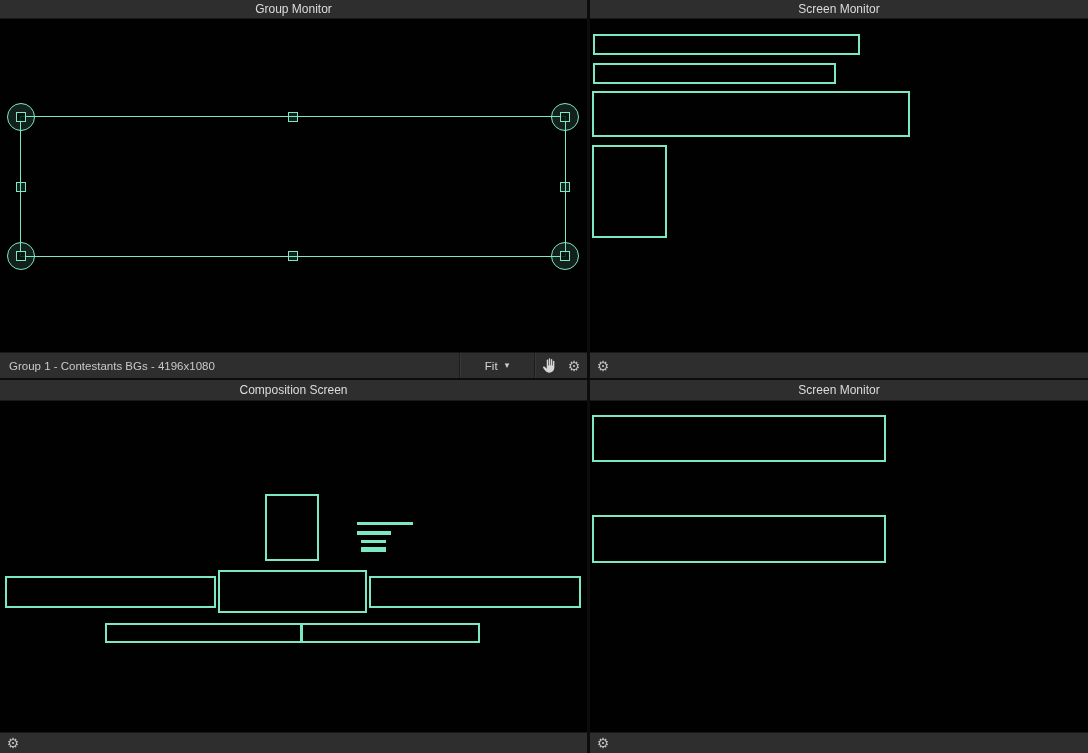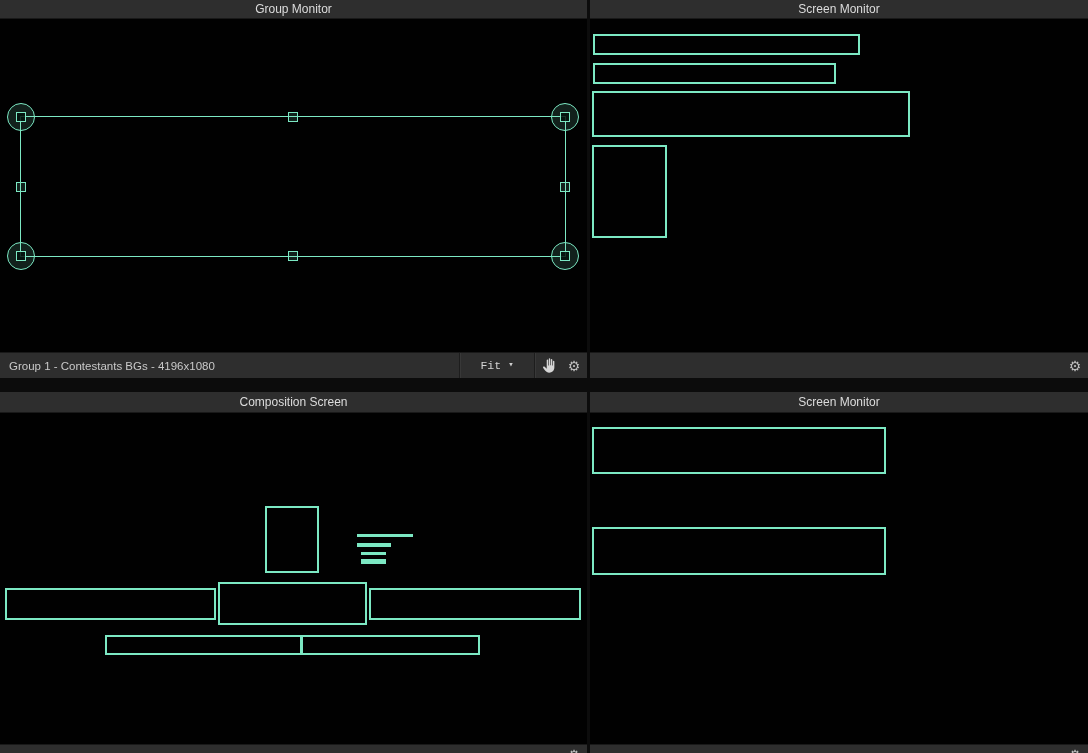--- a/index.html
+++ b/index.html
@@ -9,44 +9,44 @@
     --txt-hdr:#dcdcdc;
     --txt-status:#c9c9c9;
   }
   *{box-sizing:border-box;}
   html,body{margin:0;padding:0;background:#000;}
   body{width:1088px;height:753px;overflow:hidden;font-family:"Liberation Sans",sans-serif;}
   .app{
     width:1088px;height:753px;display:grid;
     grid-template-columns:587px 498px;
     grid-template-rows:378px 373px;
-    gap:14px 3px;background:#0c0c0c;
+    gap:2px 3px;background:#0c0c0c;
   }
   .panel{display:flex;flex-direction:column;background:#000;min-width:0;min-height:0;}
   .panel-header{
     flex:none;display:flex;align-items:center;justify-content:center;
     background:var(--chrome);border-bottom:1px solid var(--chrome-line);
     color:var(--txt-hdr);font-size:12px;
   }
   .top .panel-header{height:19px;}
   .bottom .panel-header{height:21px;}
   .canvas{flex:1;position:relative;overflow:hidden;background:#010101;}
   .statusbar{
     flex:none;display:flex;align-items:center;
     background:var(--chrome);border-top:1px solid var(--chrome-line);
-    color:var(--txt-status);font-size:11.5px;justify-content:flex-end;
+    color:var(--txt-status);font-size:11.5px;
   }
   .top .statusbar{height:26px;}
   .bottom .statusbar{height:21px;}
   .status{flex:1;padding:0 9px;white-space:nowrap;overflow:hidden;text-overflow:ellipsis;}
   .vsep{width:1px;align-self:stretch;background:#1d1d1d;box-shadow:1px 0 0 #383838;}
   .fit-btn{
     display:flex;align-items:center;justify-content:center;gap:7px;
     width:74px;height:100%;background:none;border:0;color:#d4d4d4;
-    font-family:Liberation Mono, monospace;font-size:11.5px;cursor:default;
+    font-family:Liberation Sans, sans-serif;font-size:11.5px;cursor:default;
   }
   .icon-btn{
     display:flex;align-items:center;justify-content:center;
     width:26px;height:100%;background:none;border:0;padding:0;cursor:default;
   }
   .gear{font-size:14px;line-height:1;color:#bdbdbd;}
   .caret{font-size:9px;line-height:1;color:#cfcfcf;}
   
   .rect{position:absolute;border:2px solid var(--accent);background:transparent;}
   .rect.fill{border:0;background:var(--accent);}

